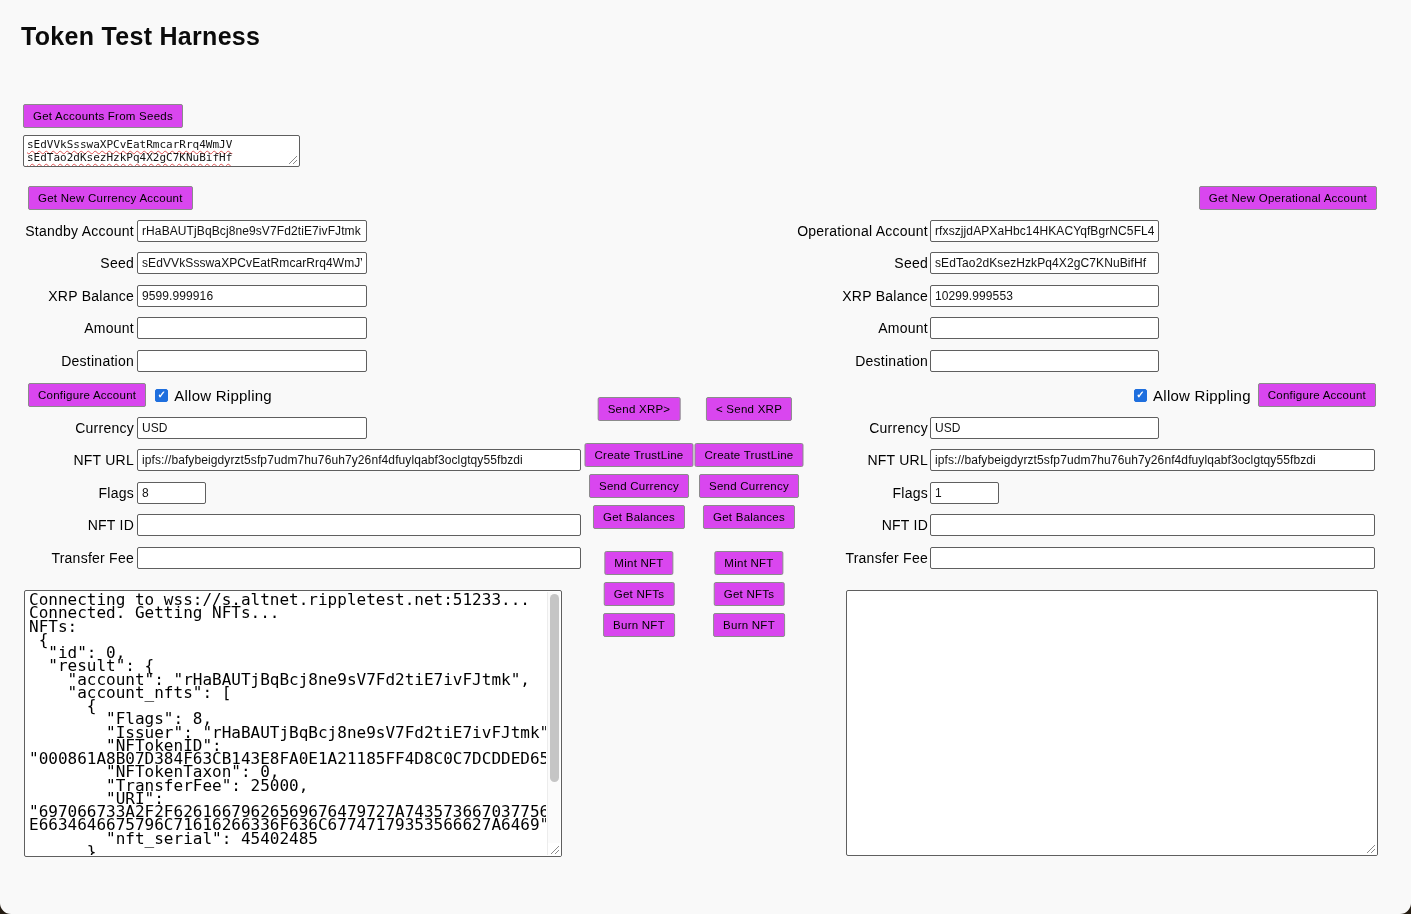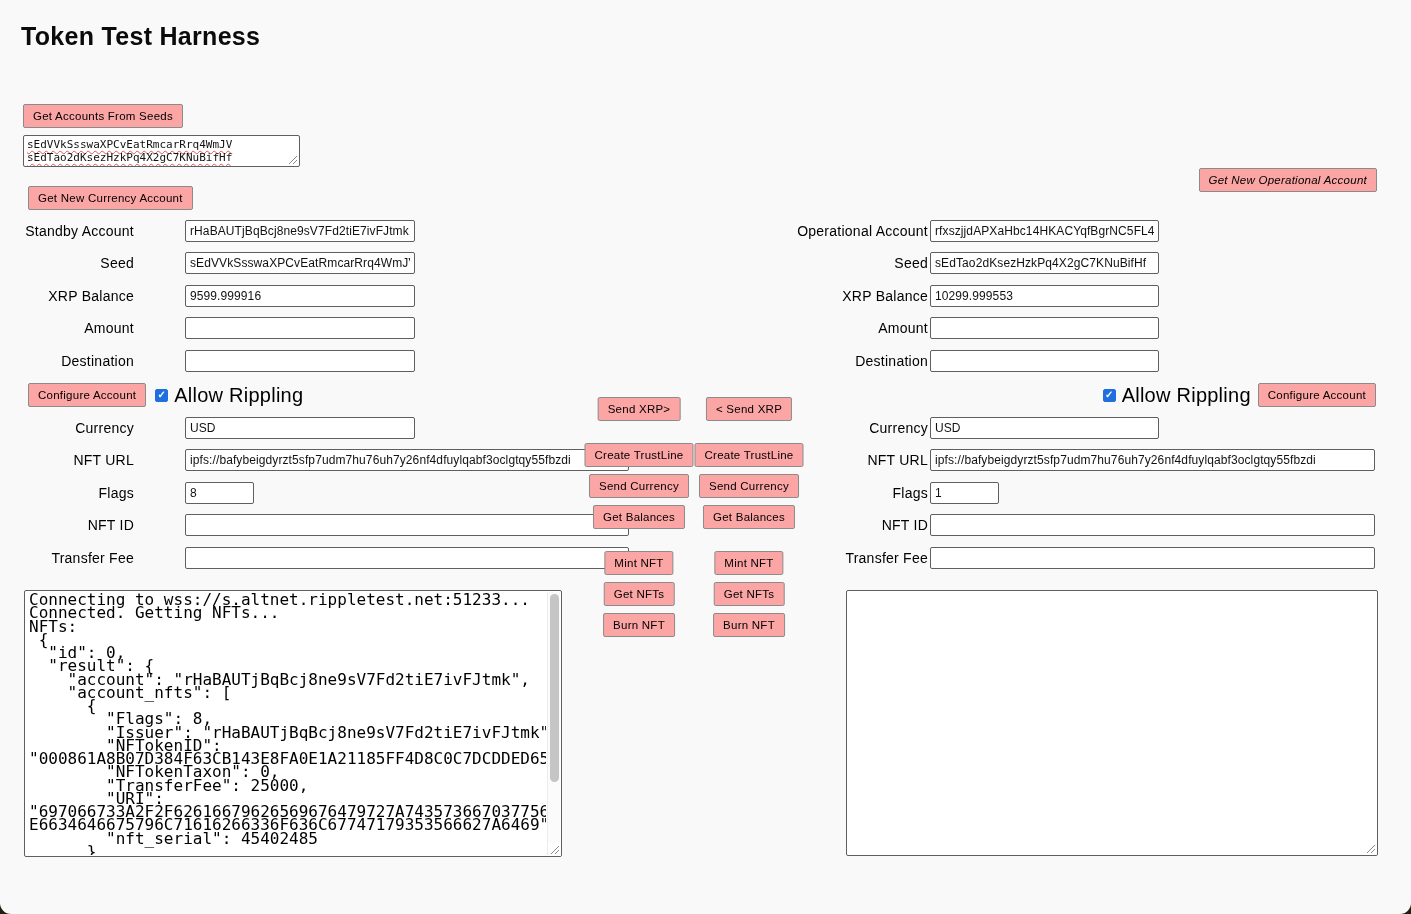--- a/index.html
+++ b/index.html
@@ -15,51 +15,51 @@
   }
   .ledger-row { position:absolute; left:21px; top:70px; display:flex; align-items:center;
     font-size:14px; letter-spacing:.25px; color:#000; }
   .ledger-row .lbl { margin-right:26px; }
   .radio-group { display:flex; align-items:center; margin-right:26px; }
   .radio { width:13px; height:13px; border-radius:50%; background:#fff;
     border:1px solid #58595b; margin-right:7px; position:relative; cursor:pointer; }
   .radio.checked { border-color:#1d60c8; }
   .radio.checked::after { content:""; position:absolute; inset:1.5px; border-radius:50%; background:#1f6fde; }
   .btn {
-    position:absolute; background:#fca5a5; border:1px solid #8b8b8b; border-radius:2px;
+    position:absolute; background:#d946ef; border:1px solid #8b8b8b; border-radius:2px;
     font-family:inherit; font-size:11.5px; letter-spacing:.25px; color:#000;
     padding:5px 9px; cursor:pointer; white-space:nowrap;
   }
   .btn-mid { transform:translateX(-50%); }
   .fake-ta { position:absolute; background:#fff; border:1px solid #5f5f5f; border-radius:2px; overflow:hidden; }
   #seeds-ta { left:23px; top:135px; width:277px; height:32px; }
   #seeds-ta pre {
     font-family:"DejaVu Sans Mono",monospace; font-size:11px; line-height:13px;
     padding:2px 0 0 3px; white-space:pre; color:#111;
     text-decoration:underline wavy rgba(214,48,48,.8) 1px; text-underline-offset:2px;
   }
   .row { position:absolute; display:flex; align-items:center; height:22px; }
   .row label { font-size:14px; letter-spacing:.25px; color:#000; text-align:right; }
-  .row-l { left:0;gap:48px; }  .row-l label { width:137px; padding-right:3px; }
+  .row-l { left:0; }  .row-l label { width:137px; padding-right:3px; }
   .row-r { left:700px;justify-content:flex-end; } .row-r label { width:230px; padding-right:2px; }
   input.field {
     height:22px; border:1px solid #5f5f5f; border-radius:2px; background:#fff;
     font-family:inherit; font-size:12px; color:#111; padding:0 4px; letter-spacing:.1px;
   }
   .w-std { width:230px; } .w-wide { width:444px; } .w-flags { width:69px; }
   .w-std-r { width:229px; } .w-wide-r { width:445px; }
   .config-row { position:absolute; display:flex; align-items:center; }
   .config-row .btn { position:static; }
   .checkbox {
     width:13px; height:13px; border-radius:2px; border:1px solid #58595b; background:#fff;
     display:flex; align-items:center; justify-content:center; cursor:pointer;
   }
   .checkbox.checked { background:#1f6fde; border-color:#1f6fde; }
   .checkbox.checked .check-glyph { color:#fff; font-size:10px; font-weight:bold; line-height:1; }
-  .cb-label { font-size:20px; letter-spacing:.25px; color:#000; }
+  .cb-label { font-size:15px; letter-spacing:.25px; color:#000; }
   #standby-results { left:24px; top:590px; width:538px; height:267px; }
   #standby-results .results-text {
     position:absolute; top:1px; left:1px; right:15px; bottom:1px;
     padding:1px 0 0 3px; font-family:"DejaVu Sans Mono",monospace;
     font-size:16px; line-height:13.25px; white-space:pre; overflow:hidden; color:#000;
   }
   .scroll-track { position:absolute; top:1px; right:1px; bottom:1px; width:13px;
     background:#fbfbfb; border-left:1px solid #ececec; }
   .scroll-thumb { position:absolute; top:2px; left:2px; width:9px; height:188px;
     background:#c5c5c5; border-radius:5px; cursor:pointer; }
@@ -180,21 +180,21 @@
   <button class="btn btn-mid" style="left:639px; top:613px;">Burn NFT</button>
 
   <button class="btn btn-mid" style="left:749px; top:397px;">&lt; Send XRP</button>
   <button class="btn btn-mid" style="left:749px; top:443px;">Create TrustLine</button>
   <button class="btn btn-mid" style="left:749px; top:474px;">Send Currency</button>
   <button class="btn btn-mid" style="left:749px; top:505px;">Get Balances</button>
   <button class="btn btn-mid" style="left:749px; top:551px;">Mint NFT</button>
   <button class="btn btn-mid" style="left:749px; top:582px;">Get NFTs</button>
   <button class="btn btn-mid" style="left:749px; top:613px;">Burn NFT</button>
 
-  <button class="btn" style="right:34px; left:auto; top:168px;font-style:italic;">Get New Operational Account</button>
+  <button class="btn" style="right:34px; left:auto; top:186px;">Get New Operational Account</button>
 
   <div class="row row-r" style="top:220px;">
     <label>Operational Account</label>
     <input class="field w-std-r" value="rfxszjjdAPXaHbc14HKACYqfBgrNC5FL4V" style="">
   </div>
   <div class="row row-r" style="top:252px;">
     <label>Seed</label>
     <input class="field w-std-r" value="sEdTao2dKsezHzkPq4X2gC7KNuBifHf" style="">
   </div>
   <div class="row row-r" style="top:285px;">

